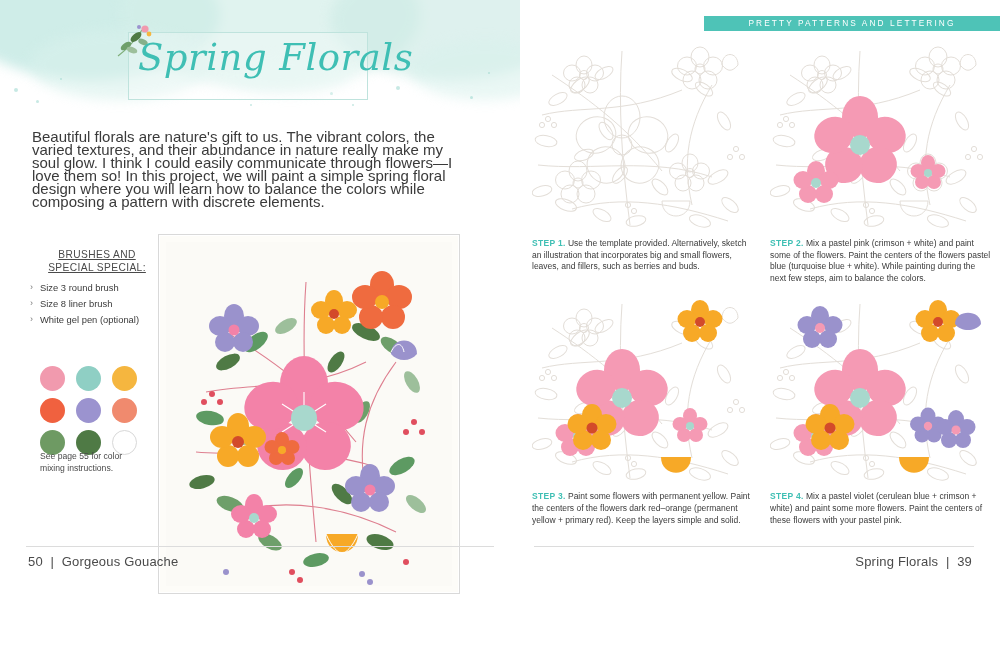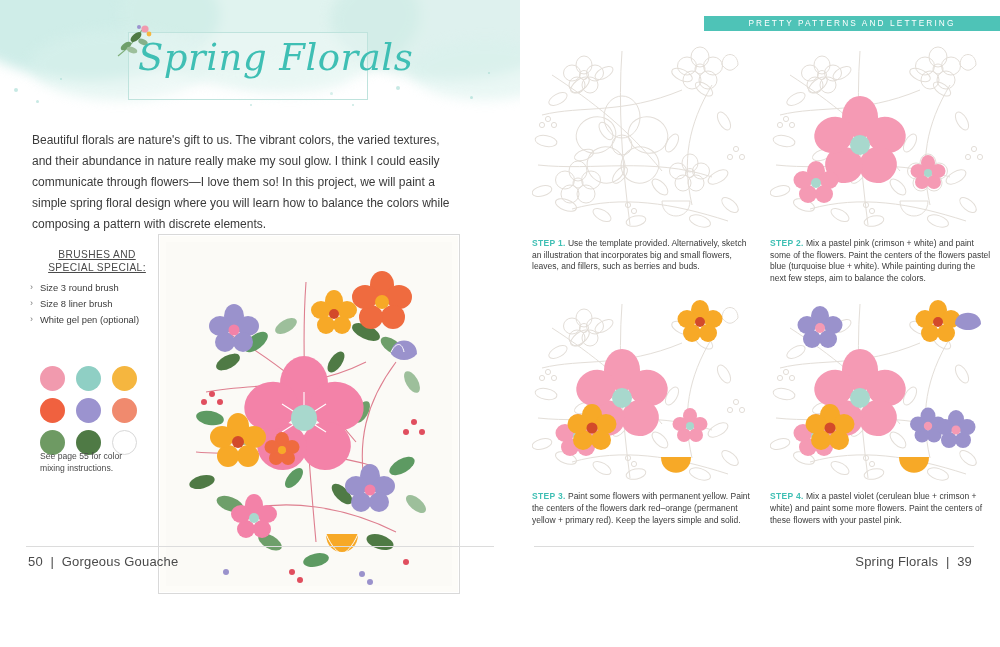--- a/index.html
+++ b/index.html
@@ -42,21 +42,21 @@
     font-size: 37px;
     color: #3fbfb4;
     letter-spacing: .5px;
     white-space: nowrap;
   }
   .title-leaf { position: absolute; left: 112px; top: 22px; width: 40px; height: 34px; }
 
   
   .intro {
     position: absolute; left: 32px; top: 130px; width: 430px;
-    font-size: 12px; line-height: 21px; color: #3a3a3a;
+    font-size: 15px; line-height: 13px; color: #3a3a3a;
   }
 
   
   .supplies-title {
     position: absolute; left: 42px; top: 248px; width: 110px;
     font-size: 10.2px; line-height: 13px; letter-spacing: .4px;
     color: #4a4a4a; text-align: center; text-decoration: underline;
   }
   .supplies-list {
     position: absolute; left: 30px; top: 280px; width: 125px;

